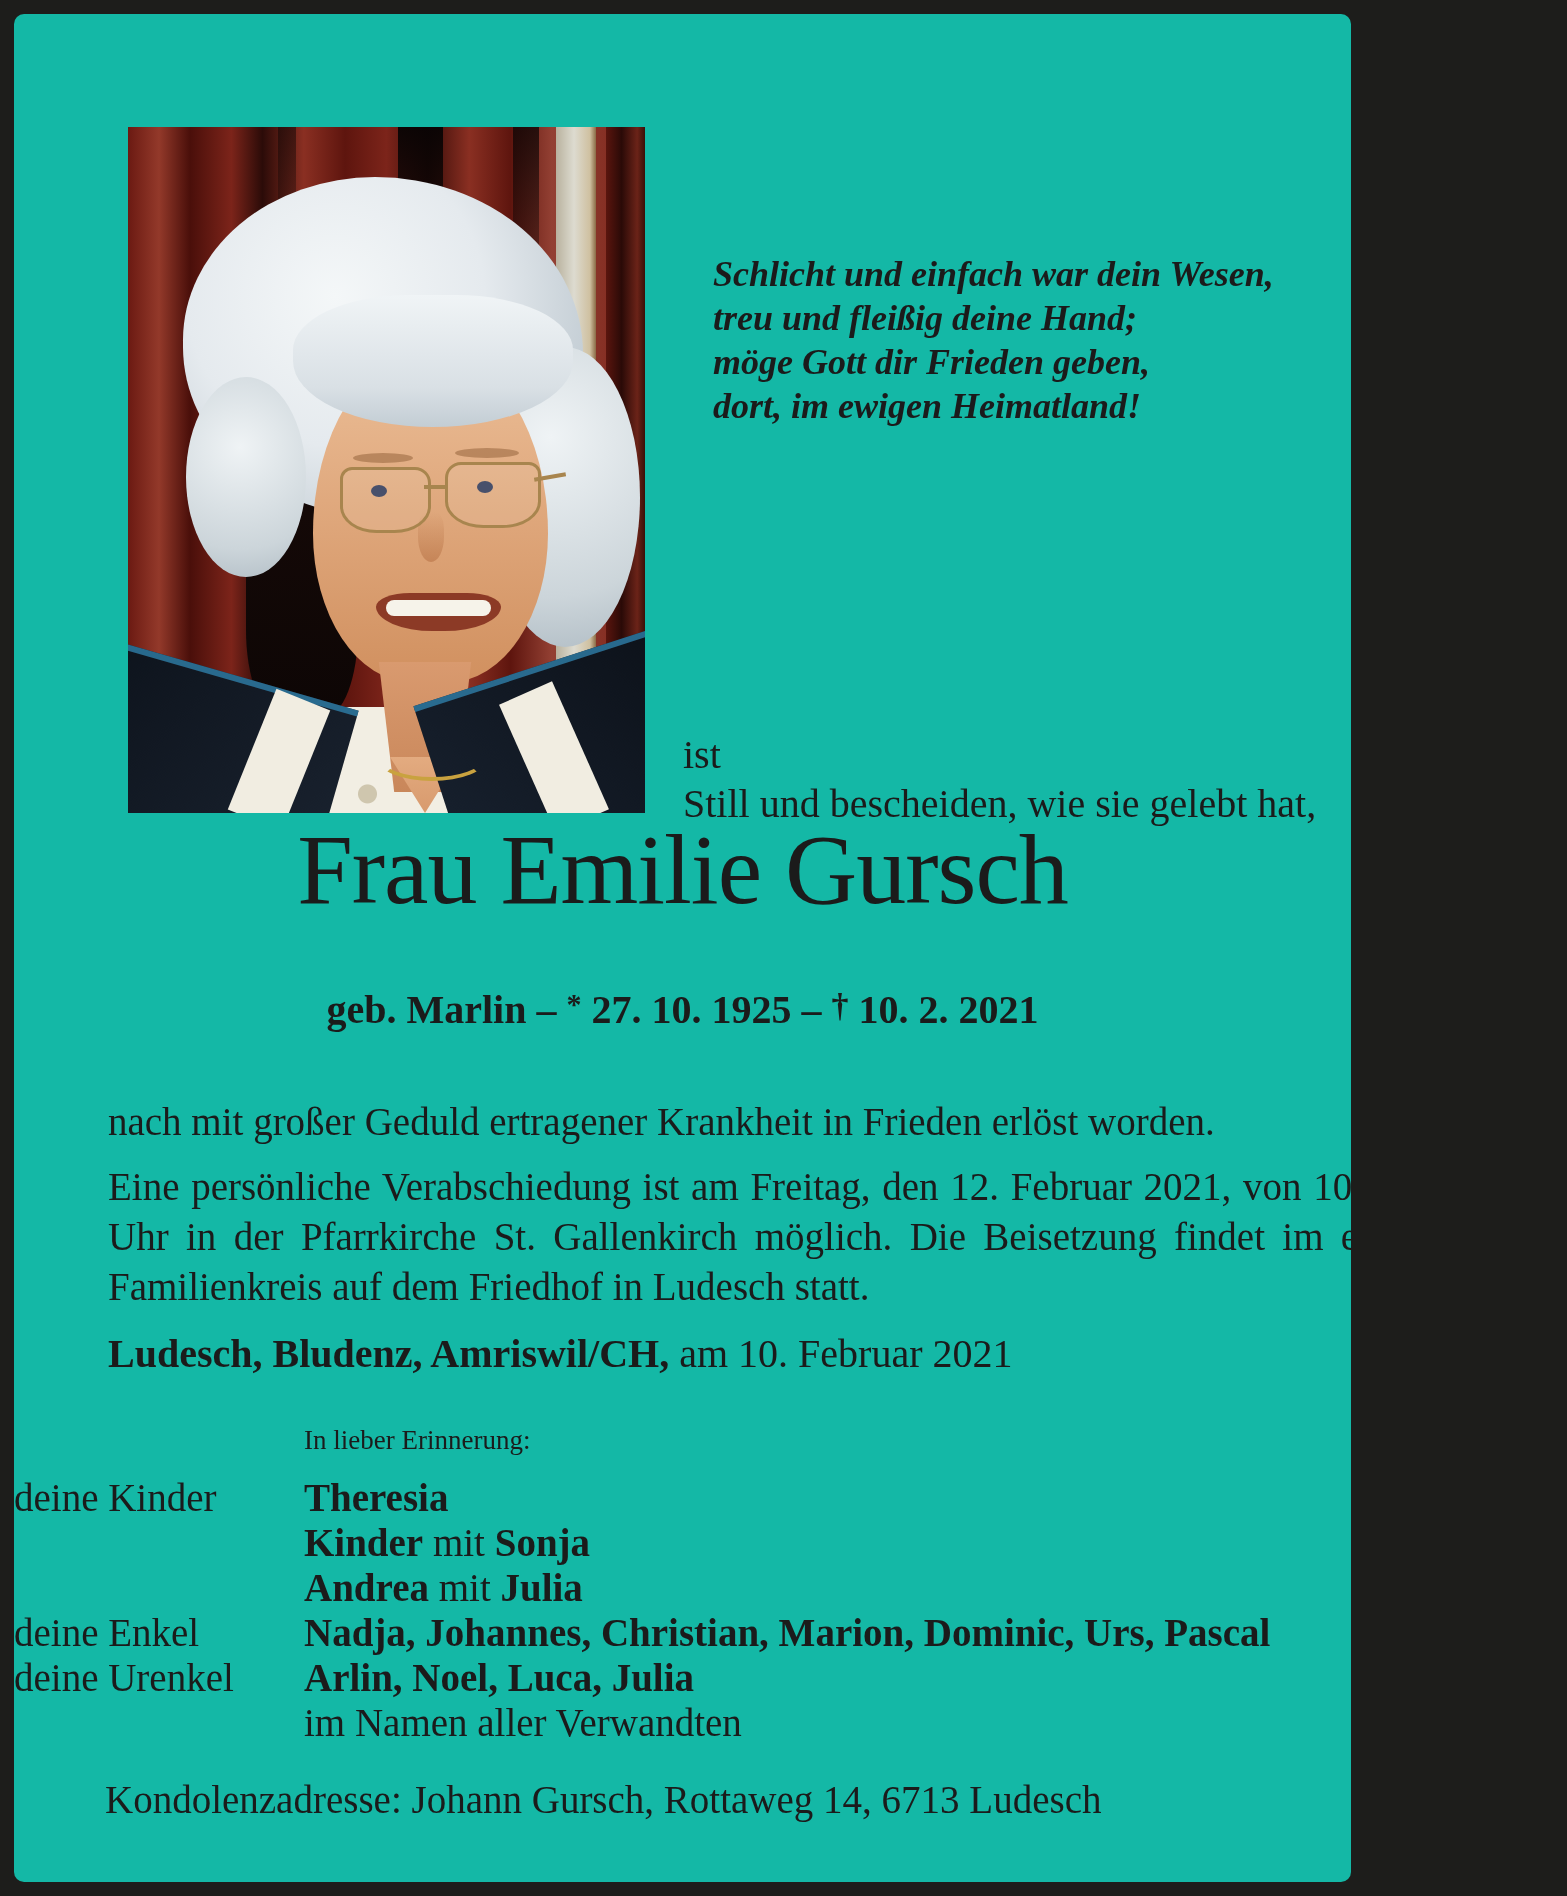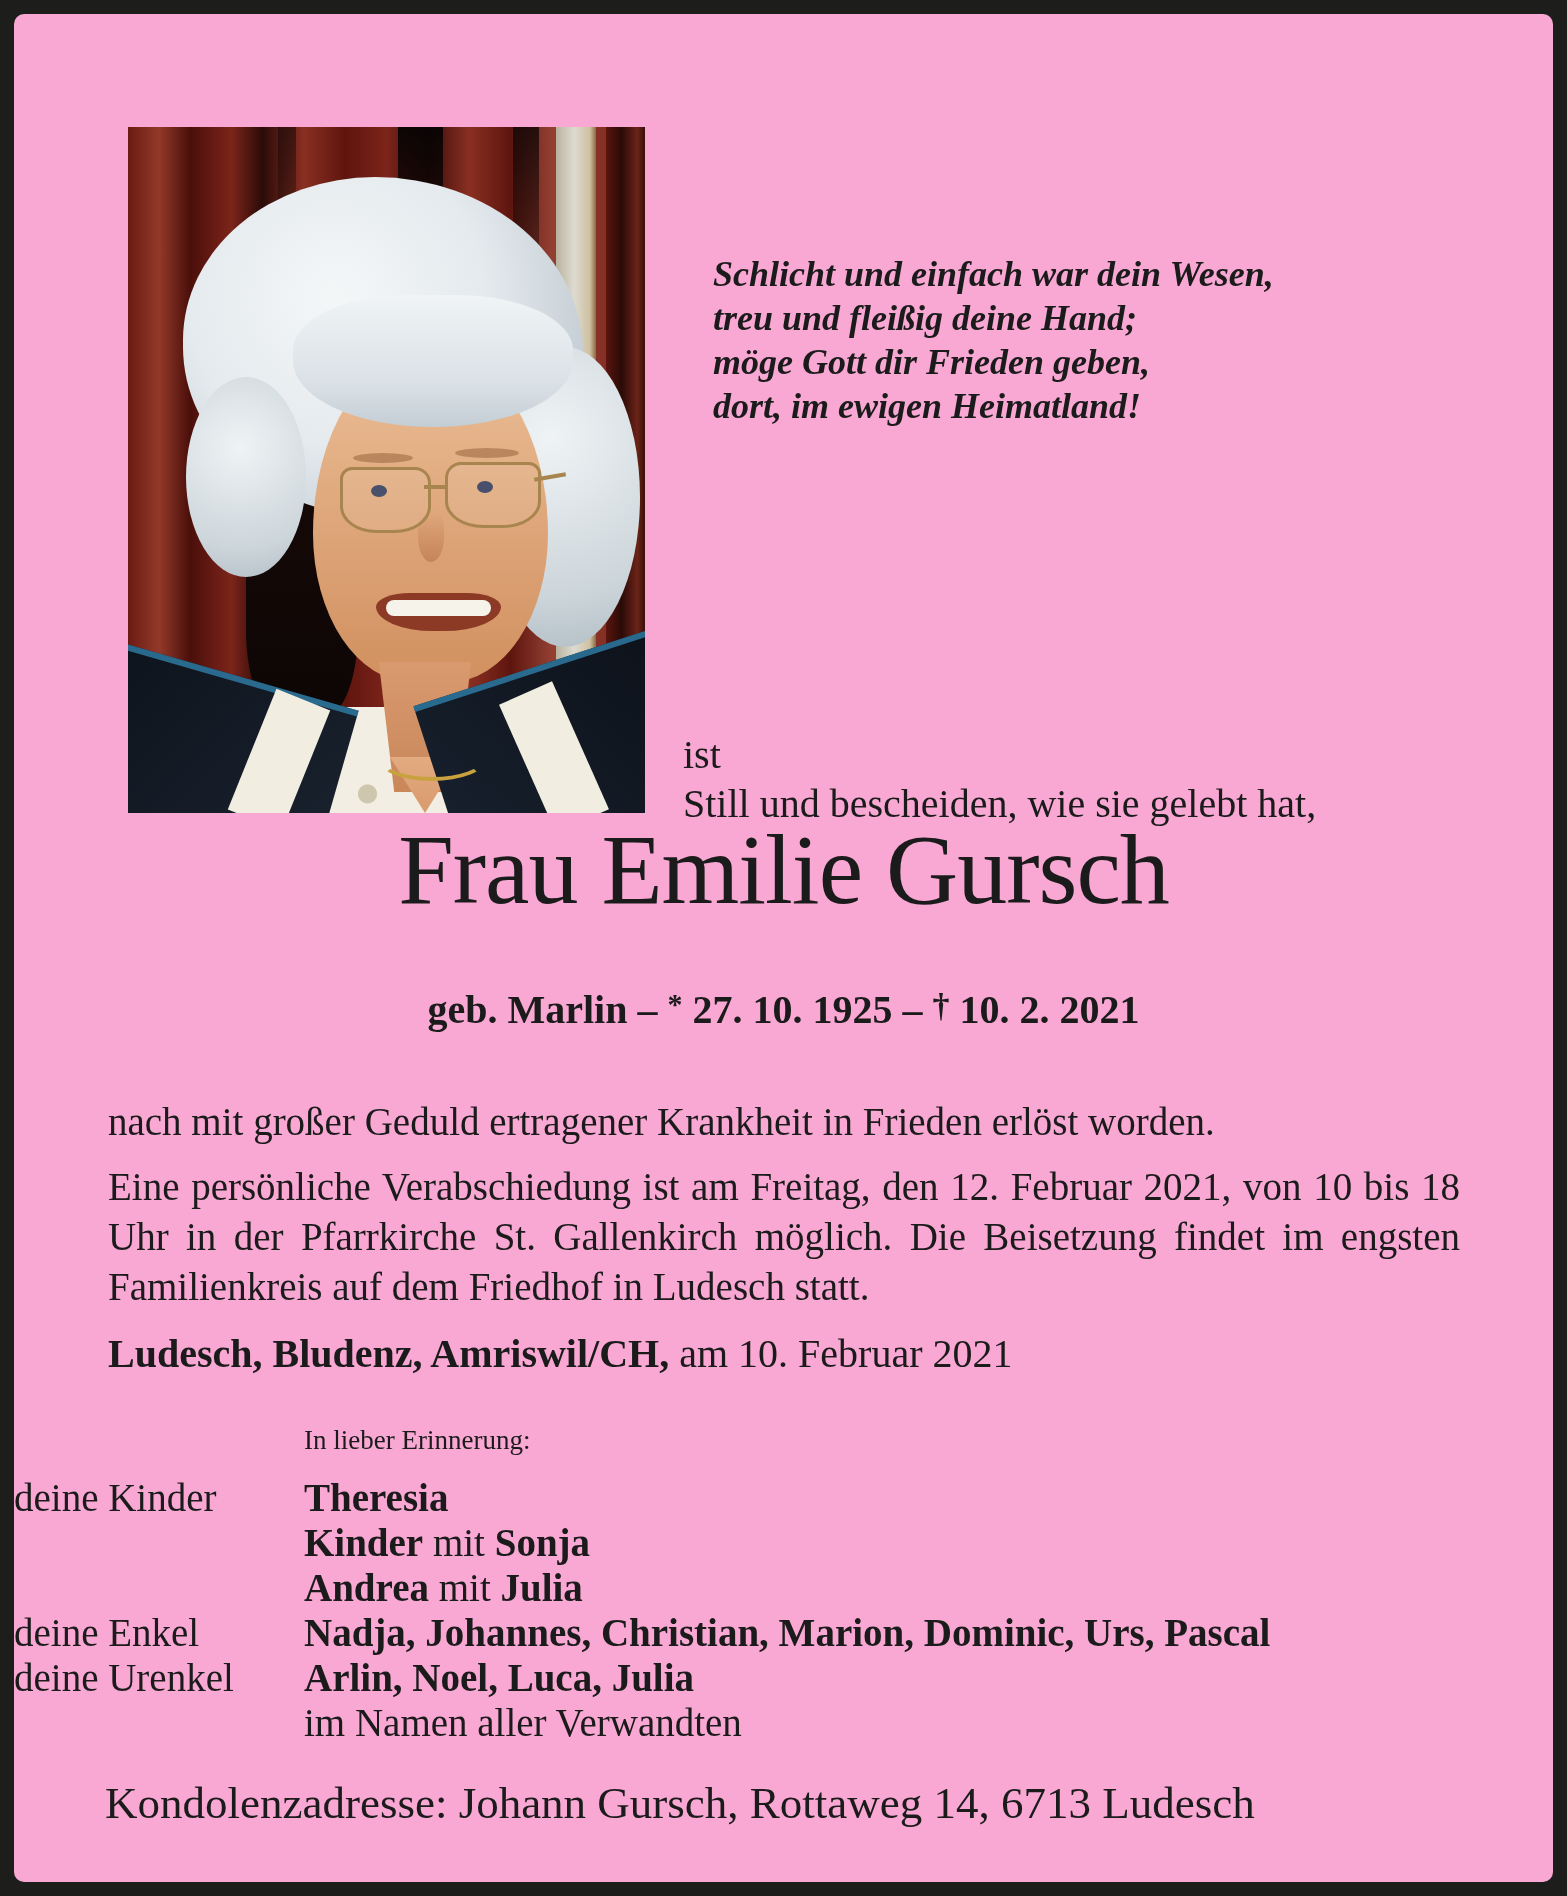--- a/index.html
+++ b/index.html
@@ -8,22 +8,22 @@
     background:#ffffff;
     font-family:"Liberation Serif","DejaVu Serif",serif;
     color:#1b1b1b;
     -webkit-font-smoothing:antialiased;
   }
   .frame {
     position:absolute; left:0; top:0; width:1567px; height:1896px;
     background:#1d1d1b;
   }
   .card {
-    position:absolute; left:14px; top:14px; width:1539px; height:1868px;
-    background:#f9a8d4; border-radius:10px; overflow:hidden;
+    position:absolute; left:14px; top:14px; width:1337px; height:1868px;
+    background:#14b8a6; border-radius:10px; overflow:hidden;
   }
 
   
   .photo {
     position:absolute; left:114px; top:113px; width:517px; height:686px;
     overflow:hidden;
     background:linear-gradient(90deg,#6b1a12 0%,#93392a 6%,#4a0f0a 12%,#7c241a 20%,#2b0b08 26%,#8a2f22 34%,#5e150e 42%,#7c241a 50%,#3a0d09 58%,#8a2f22 66%,#5e150e 74%,#934033 82%,#7c241a 100%);
   }
   .photo * { position:absolute; }
   .fold1 { left:270px; top:0; width:45px; height:300px; background:linear-gradient(180deg,rgba(8,4,4,.95),rgba(8,4,4,0)); z-index:1;}
@@ -98,21 +98,21 @@
   .family {
     position:absolute; left:0; top:1461px; width:1460px;
     font-size:39px;
   }
   .fam-row { display:flex; height:45px; line-height:45px; }
   .fam-label { flex:0 0 278px; text-align:left; }
   .fam-names { margin-left:12px; white-space:nowrap; }
   .b { font-weight:bold; }
   .condolence {
     position:absolute; left:91px; top:1763px; width:1400px;
-    font-size:45px;
+    font-size:39px;
   }
 </style>
 </head>
 <body>
 
 <div class="frame">
   <div class="card">
 
     <div class="photo">
       <div class="fold1"></div>

